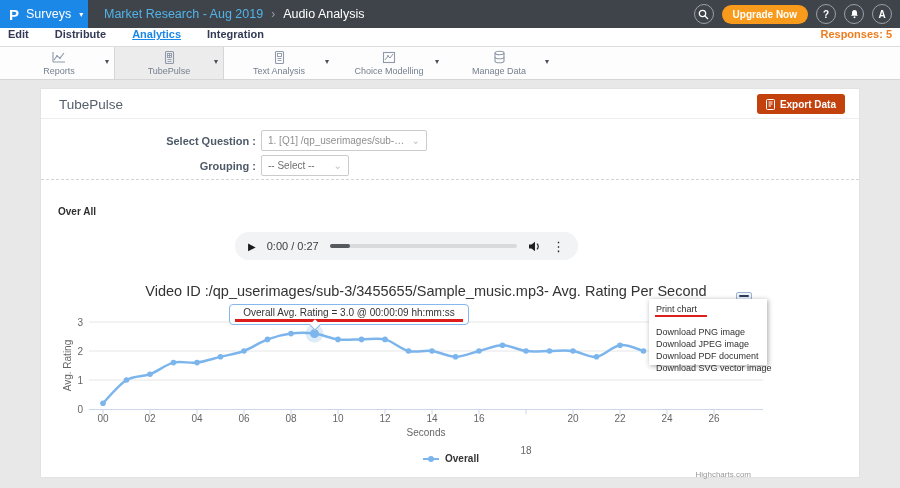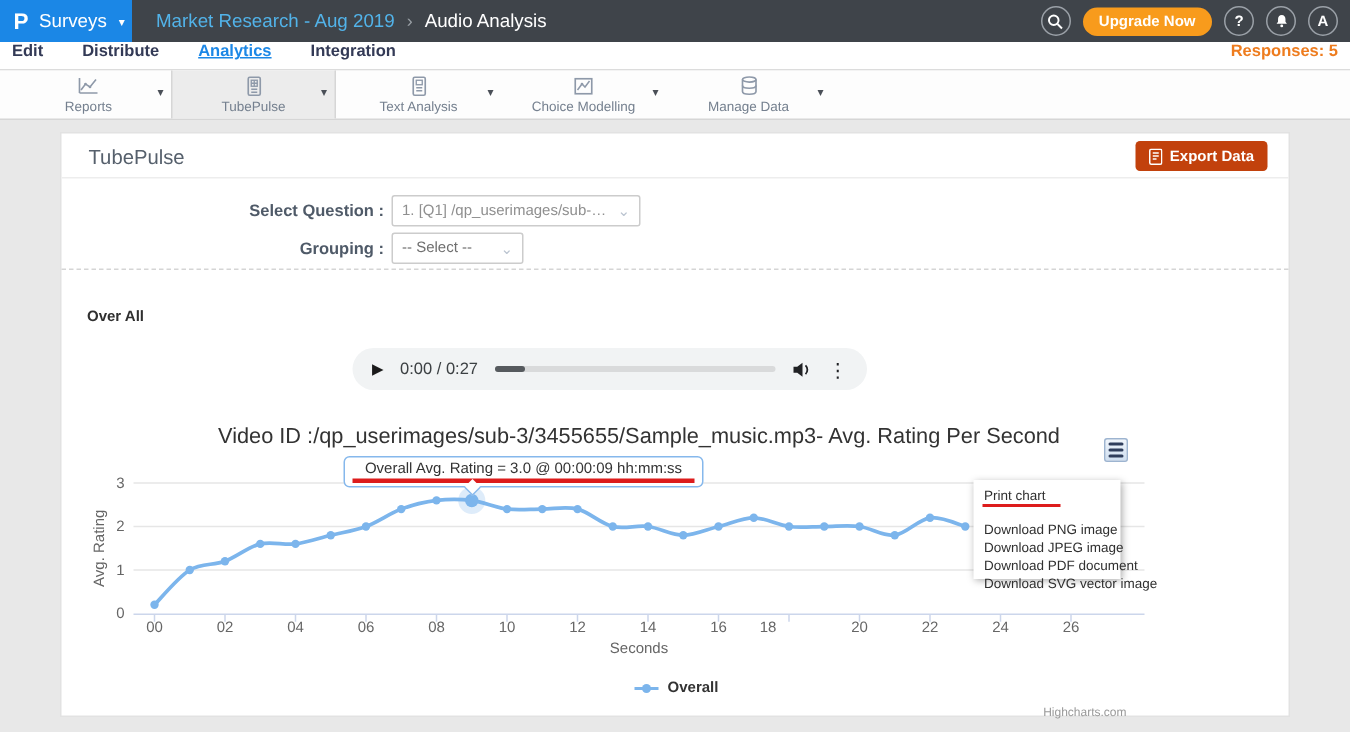--- a/index.html
+++ b/index.html
@@ -63,21 +63,21 @@
   .chart svg.plot { position:absolute; left:0; top:0; }
   .ylab { position:absolute; left:14px; width:28px; text-align:right; font-size:10px; color:#666; }
   .xlab { position:absolute; width:24px; text-align:center; top:134px; font-size:10px; color:#666; }
   .y-title { position:absolute; left:-14px; top:81px; width:80px; text-align:center; font-size:10px; color:#666; transform:rotate(-90deg); }
   .x-title { position:absolute; left:285px; top:148px; width:200px; text-align:center; font-size:10px; color:#666; }
 
   .tooltip { position:absolute; left:188px; top:25px; width:240px; height:21px; background:rgba(255,255,255,.97); border:1px solid #86b8ec; border-radius:4px; font-size:10px; color:#333; text-align:center; line-height:15px; z-index:3; }
   .tooltip-underline { position:absolute; left:5px; right:5px; bottom:2px; height:3px; background:#dd1c1c; }
   .tooltip-pointer { position:absolute; left:81px; bottom:-4.5px; width:8px; height:8px; background:#fff; border-right:1px solid #86b8ec; border-bottom:1px solid #86b8ec; transform:rotate(45deg); }
 
-  .ctx-menu { position:absolute; left:608px; top:41px; width:98px; height:66px; background:#fff; box-shadow:1px 1px 5px rgba(0,0,0,.35); padding:4px 0; z-index:4; }
+  .ctx-menu { position:absolute; left:608px; top:20px; width:118px; height:66px; background:#fff; box-shadow:1px 1px 5px rgba(0,0,0,.35); padding:4px 0; z-index:4; }
   .ctx-item { font-size:9px; color:#303030; padding:1px 7px; white-space:nowrap; }
   .ctx-item.hl { position:relative; margin-bottom:11px; }
   .ctx-item.hl::after { content:""; position:absolute; left:6px; top:12px; width:52px; height:2px; background:#dd1c1c; }
 
   .legend { position:absolute; left:0; top:364px; width:820px; display:flex; align-items:center; justify-content:center; gap:6px; font-size:10px; font-weight:bold; color:#333; }
   .legend-marker { position:relative; width:16px; height:2px; background:#7cb5ec; }
   .legend-marker::after { content:""; position:absolute; left:5px; top:-2px; width:6px; height:6px; border-radius:50%; background:#7cb5ec; }
   .credit { position:absolute; right:108px; top:381px; font-size:8px; color:#999; }
 </style>
 </head>
@@ -297,21 +297,21 @@
       </div>
   <div class="xlab" style="left: 50px;">00</div>
       <div class="xlab" style="left: 97px;">02</div>
       <div class="xlab" style="left: 144px;">04</div>
       <div class="xlab" style="left: 191px;">06</div>
       <div class="xlab" style="left: 238px;">08</div>
       <div class="xlab" style="left: 285px;">10</div>
       <div class="xlab" style="left: 332px;">12</div>
       <div class="xlab" style="left: 379px;">14</div>
       <div class="xlab" style="left: 426px;">16</div>
-      <div class="xlab" style="left: 459px;">18</div>
+      <div class="xlab" style="left: 473px; margin-top: 32px;">18</div>
       <div class="xlab" style="left: 520px;">20</div>
       <div class="xlab" style="left: 567px;">22</div>
       <div class="xlab" style="left: 614px;">24</div>
       <div class="xlab" style="left: 661px;">26</div>
       <div class="ylab" style="top: 125px;">0</div>
       <div class="ylab" style="top: 96px;">1</div>
       <div class="ylab" style="top: 67px;">2</div>
       <div class="ylab" style="top: 38px;">3</div>
     </div>
 

